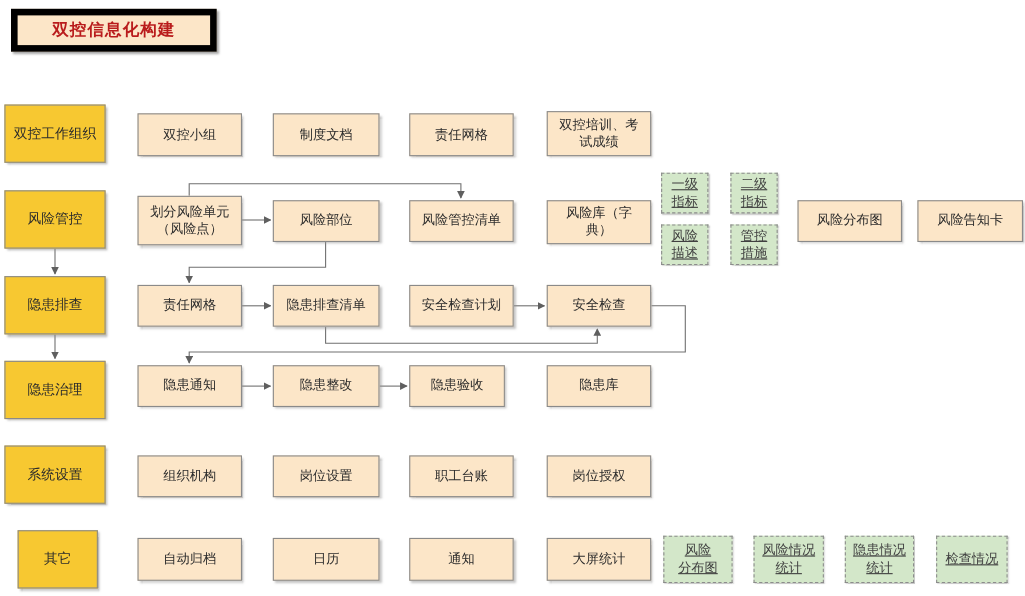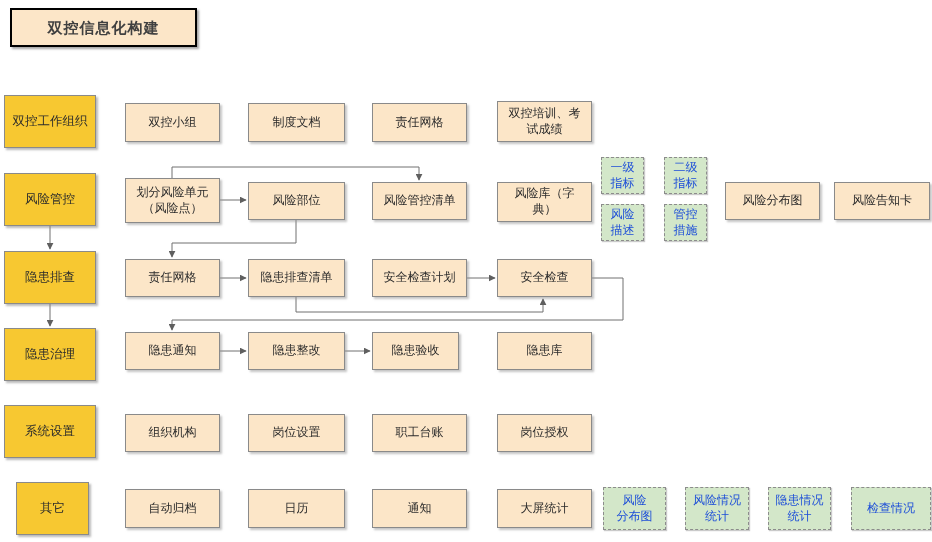--- a/index.html
+++ b/index.html
@@ -5,38 +5,38 @@
   html,body{margin:0;padding:0;background:#fff;}
   .canvas{
     position:relative;width:932px;height:542px;background:#ffffff;
     font-family:"Liberation Sans","DejaVu Sans",sans-serif;overflow:hidden;
   }
   .box{
     position:absolute;display:flex;align-items:center;justify-content:center;
     text-align:center;white-space:pre-line;box-sizing:border-box;line-height:1.3;
   }
   .title-box{
-    background:var(--node-fill);border:2px solid #000000;
+    background:var(--node-fill);border:6px solid #000000;
     box-shadow:2px 2px 2px rgba(120,120,120,.65);
-    font-weight:bold;font-size:15px;color:#404040;letter-spacing:1px;
+    font-weight:bold;font-size:15px;color:#b91c1c;letter-spacing:1px;
   }
   .cat{
     background:var(--cat-fill);border:1px solid #8a8a8a;
     box-shadow:2px 2px 2px rgba(140,140,140,.6);
     font-size:12.5px;color:#2b2b2b;
   }
   .node{
     background:var(--node-fill);border:1px solid #8a8a8a;
     box-shadow:2px 2px 2px rgba(150,150,150,.55);
     font-size:12px;color:#2b2b2b;
   }
   .tag{
     background:var(--tag-fill);border:1px dashed #8c8c8c;
     box-shadow:1px 1px 1px rgba(150,150,150,.5);
-    font-size:12px;color:#1d4ed8;
+    font-size:12px;color:#404040;text-decoration:underline;
   }
   svg.wires{position:absolute;left:0;top:0;pointer-events:none;}
 </style>
 </head>
 <body>
 
 <div class="canvas">
 
   <svg class="wires" width="932" height="542" viewBox="0 0 932 542">
     <defs>
@@ -109,15 +109,15 @@
   <div class="box node" style="left:125px;top:489px;width:95px;height:39px">自动归档</div>
   <div class="box node" style="left:248px;top:489px;width:97px;height:39px">日历</div>
   <div class="box node" style="left:372px;top:489px;width:95px;height:39px">通知</div>
   <div class="box node" style="left:497px;top:489px;width:95px;height:39px">大屏统计</div>
   <div class="box tag" style="left:603px;top:487px;width:63px;height:43px">风险
 分布图</div>
   <div class="box tag" style="left:685px;top:487px;width:64px;height:43px">风险情况
 统计</div>
   <div class="box tag" style="left:768px;top:487px;width:63px;height:43px">隐患情况
 统计</div>
-  <div class="box tag" style="left:851px;top:487px;width:80px;height:43px">检查情况</div>
+  <div class="box tag" style="left:851px;top:487px;width:65px;height:43px">检查情况</div>
 
 </div>
 
 </body></html>

